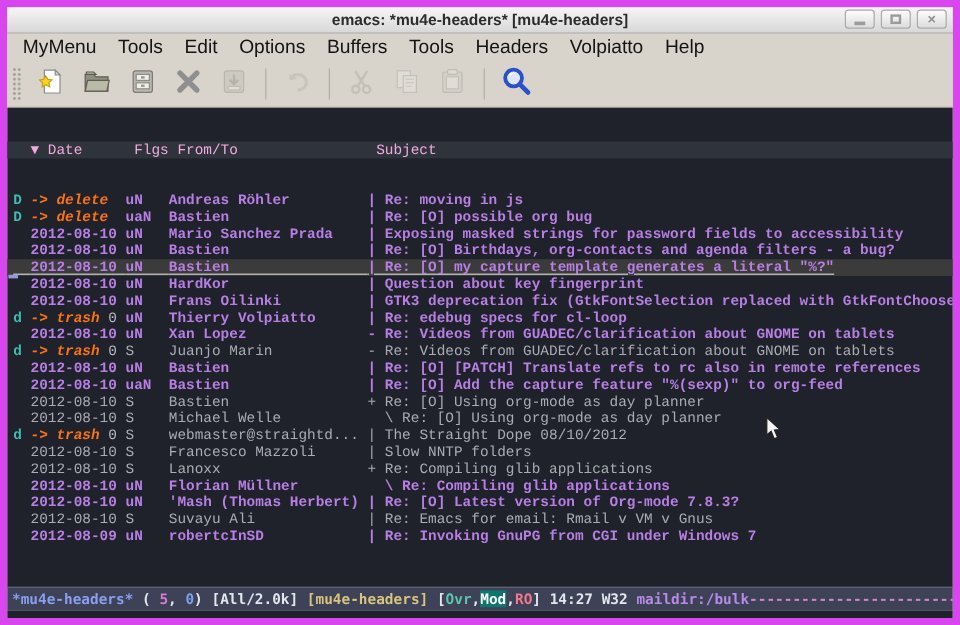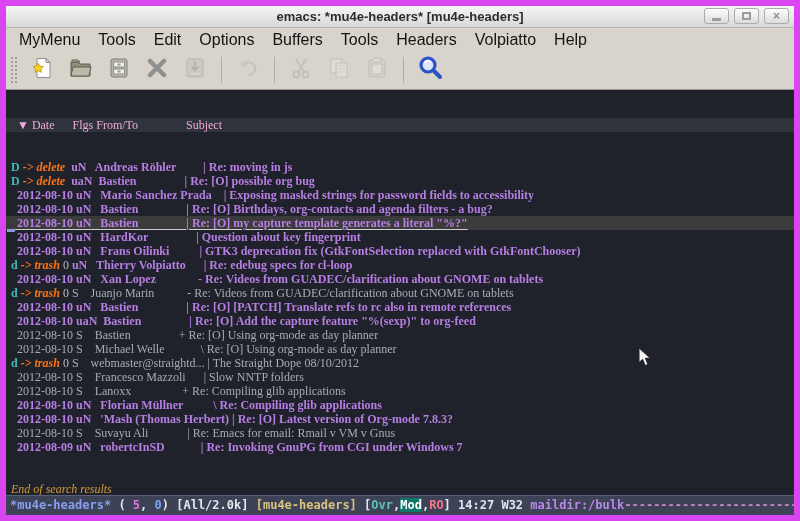--- a/index.html
+++ b/index.html
@@ -46,21 +46,21 @@
     width:8px; height:28px; margin:0 6px 0 4px;
     background-image:radial-gradient(#a09c94 1px, transparent 1.2px);
     background-size:4px 4px;
   }
   .tb-btn { width:38px; height:32px; display:grid; place-items:center; border-radius:3px; }
   .tb-btn.disabled { opacity:.33; }
   .tb-sep { width:1px; height:26px; background:#b2aea6; margin:0 7px; }
   
   .buffer {
     flex:1 1 auto; background:#1f222a; overflow:hidden;
-    font-family:Liberation Serif, serif;
+    font-family:Liberation Mono, monospace;
     font-size:12px; line-height:14px; white-space:pre;
     padding-left:5px; position:relative;
   }
   .header-line {
     height:14px; background:#2f333c; color:#f0aade;
     margin-left:-5px; padding-left:5px;
   }
   .row { height:14px; position:relative; }
   .row.unread { color:#b77ee3; font-weight:bold; }
   .row.read   { color:#a9abb5; }
@@ -202,21 +202,20 @@
             <circle cx="11" cy="10" r="7" fill="#dde6f8" stroke="#2b50c8" stroke-width="3.2"></circle>
             <path d="M16.5 15.5 L23 22" stroke="#2b50c8" stroke-width="4" stroke-linecap="round"></path>
             <path d="M7.5 8 C8.5 6 11 5.5 12.5 6.5" stroke="#ffffff" stroke-width="1.6" fill="none"></path>
           </svg></span>
       </div>
     </div>
 
   <div class="buffer">
     <div class="header-line">  ▼ Date      Flgs From/To                Subject</div>
     <div id="rows"><div class="row unread"><span class="content"><span class="marker">D </span><span class="mark-action">-&gt; delete</span><span>  </span><span class="fflags">uN   </span><span class="ffrom">Andreas Röhler         </span><span class="fsubject">| Re: moving in js</span></span></div><div class="row unread"><span class="content"><span class="marker">D </span><span class="mark-action">-&gt; delete</span><span>  </span><span class="fflags">uaN  </span><span class="ffrom">Bastien                </span><span class="fsubject">| Re: [O] possible org bug</span></span></div><div class="row unread"><span class="content"><span class="marker">  </span><span class="fdate">2012-08-10 </span><span class="fflags">uN   </span><span class="ffrom">Mario Sanchez Prada    </span><span class="fsubject">| Exposing masked strings for password fields to accessibility</span></span></div><div class="row unread"><span class="content"><span class="marker">  </span><span class="fdate">2012-08-10 </span><span class="fflags">uN   </span><span class="ffrom">Bastien                </span><span class="fsubject">| Re: [O] Birthdays, org-contacts and agenda filters - a bug?</span></span></div><div class="row unread hl"><span class="content"><span class="marker">  </span><span class="fdate">2012-08-10 </span><span class="fflags">uN   </span><span class="ffrom">Bastien                </span><span class="fsubject">| Re: [O] my capture template generates a literal "%?"</span></span></div><div class="row unread"><span class="content"><span class="marker">  </span><span class="fdate">2012-08-10 </span><span class="fflags">uN   </span><span class="ffrom">HardKor                </span><span class="fsubject">| Question about key fingerprint</span></span></div><div class="row unread"><span class="content"><span class="marker">  </span><span class="fdate">2012-08-10 </span><span class="fflags">uN   </span><span class="ffrom">Frans Oilinki          </span><span class="fsubject">| GTK3 deprecation fix (GtkFontSelection replaced with GtkFontChooser)</span></span></div><div class="row unread"><span class="content"><span class="marker">d </span><span class="mark-action">-&gt; trash</span><span class="zero"> 0</span><span> </span><span class="fflags">uN   </span><span class="ffrom">Thierry Volpiatto      </span><span class="fsubject">| Re: edebug specs for cl-loop</span></span></div><div class="row unread"><span class="content"><span class="marker">  </span><span class="fdate">2012-08-10 </span><span class="fflags">uN   </span><span class="ffrom">Xan Lopez              </span><span class="fsubject">- Re: Videos from GUADEC/clarification about GNOME on tablets</span></span></div><div class="row read"><span class="content"><span class="marker">d </span><span class="mark-action">-&gt; trash</span><span class="zero"> 0</span><span> </span><span class="fflags">S    </span><span class="ffrom">Juanjo Marin           </span><span class="fsubject">- Re: Videos from GUADEC/clarification about GNOME on tablets</span></span></div><div class="row unread"><span class="content"><span class="marker">  </span><span class="fdate">2012-08-10 </span><span class="fflags">uN   </span><span class="ffrom">Bastien                </span><span class="fsubject">| Re: [O] [PATCH] Translate refs to rc also in remote references</span></span></div><div class="row unread"><span class="content"><span class="marker">  </span><span class="fdate">2012-08-10 </span><span class="fflags">uaN  </span><span class="ffrom">Bastien                </span><span class="fsubject">| Re: [O] Add the capture feature "%(sexp)" to org-feed</span></span></div><div class="row read"><span class="content"><span class="marker">  </span><span class="fdate">2012-08-10 </span><span class="fflags">S    </span><span class="ffrom">Bastien                </span><span class="fsubject">+ Re: [O] Using org-mode as day planner</span></span></div><div class="row read"><span class="content"><span class="marker">  </span><span class="fdate">2012-08-10 </span><span class="fflags">S    </span><span class="ffrom">Michael Welle          </span><span class="fsubject">  \ Re: [O] Using org-mode as day planner</span></span></div><div class="row read"><span class="content"><span class="marker">d </span><span class="mark-action">-&gt; trash</span><span class="zero"> 0</span><span> </span><span class="fflags">S    </span><span class="ffrom">webmaster@straightd... </span><span class="fsubject">| The Straight Dope 08/10/2012</span></span></div><div class="row read"><span class="content"><span class="marker">  </span><span class="fdate">2012-08-10 </span><span class="fflags">S    </span><span class="ffrom">Francesco Mazzoli      </span><span class="fsubject">| Slow NNTP folders</span></span></div><div class="row read"><span class="content"><span class="marker">  </span><span class="fdate">2012-08-10 </span><span class="fflags">S    </span><span class="ffrom">Lanoxx                 </span><span class="fsubject">+ Re: Compiling glib applications</span></span></div><div class="row unread"><span class="content"><span class="marker">  </span><span class="fdate">2012-08-10 </span><span class="fflags">uN   </span><span class="ffrom">Florian Müllner        </span><span class="fsubject">  \ Re: Compiling glib applications</span></span></div><div class="row unread"><span class="content"><span class="marker">  </span><span class="fdate">2012-08-10 </span><span class="fflags">uN   </span><span class="ffrom">'Mash (Thomas Herbert) </span><span class="fsubject">| Re: [O] Latest version of Org-mode 7.8.3?</span></span></div><div class="row read"><span class="content"><span class="marker">  </span><span class="fdate">2012-08-10 </span><span class="fflags">S    </span><span class="ffrom">Suvayu Ali             </span><span class="fsubject">| Re: Emacs for email: Rmail v VM v Gnus</span></span></div><div class="row unread"><span class="content"><span class="marker">  </span><span class="fdate">2012-08-09 </span><span class="fflags">uN   </span><span class="ffrom">robertcInSD            </span><span class="fsubject">| Re: Invoking GnuPG from CGI under Windows 7</span></span></div></div>
-    <div class="end-line">End of search results</div>
   </div>
 
   <div class="modeline" id="modeline"><span class="ml-name">*mu4e-headers*</span><span class="ml-plain"> ( </span><span class="ml-magenta">5</span><span class="ml-plain">, </span><span class="ml-blue">0</span><span class="ml-plain">) </span><span class="ml-plain">[All/2.0k] </span><span class="ml-tan">[mu4e-headers] </span><span class="ml-plain">[</span><span class="ml-teal">Ovr</span><span class="ml-plain">,</span><span class="ml-mod">Mod</span><span class="ml-plain">,</span><span class="ml-rose">RO</span><span class="ml-plain">] </span><span class="ml-plain">14:27 W32 </span><span class="ml-violet">maildir:/bulk</span><span class="ml-dashes">--------------------------------------</span></div>
 
   <div class="echo"></div>
 
   <svg class="cursor" width="14" height="20" viewBox="0 0 14 20">
     <path d="M1 1 L1 15.5 L4.6 12.4 L7.2 18.6 L10 17.4 L7.4 11.3 L12.2 11.1 Z" fill="#f4f4f4" stroke="#222" stroke-width="1"></path>
   </svg>
 

